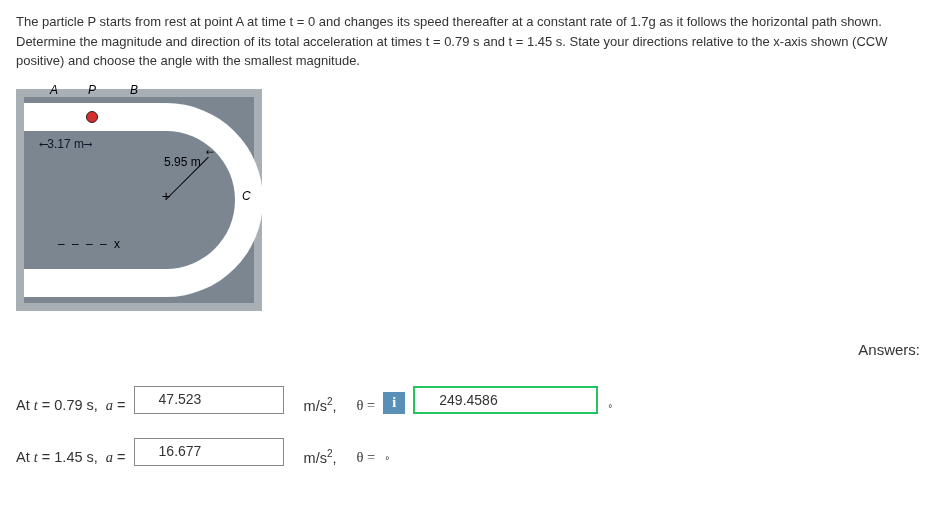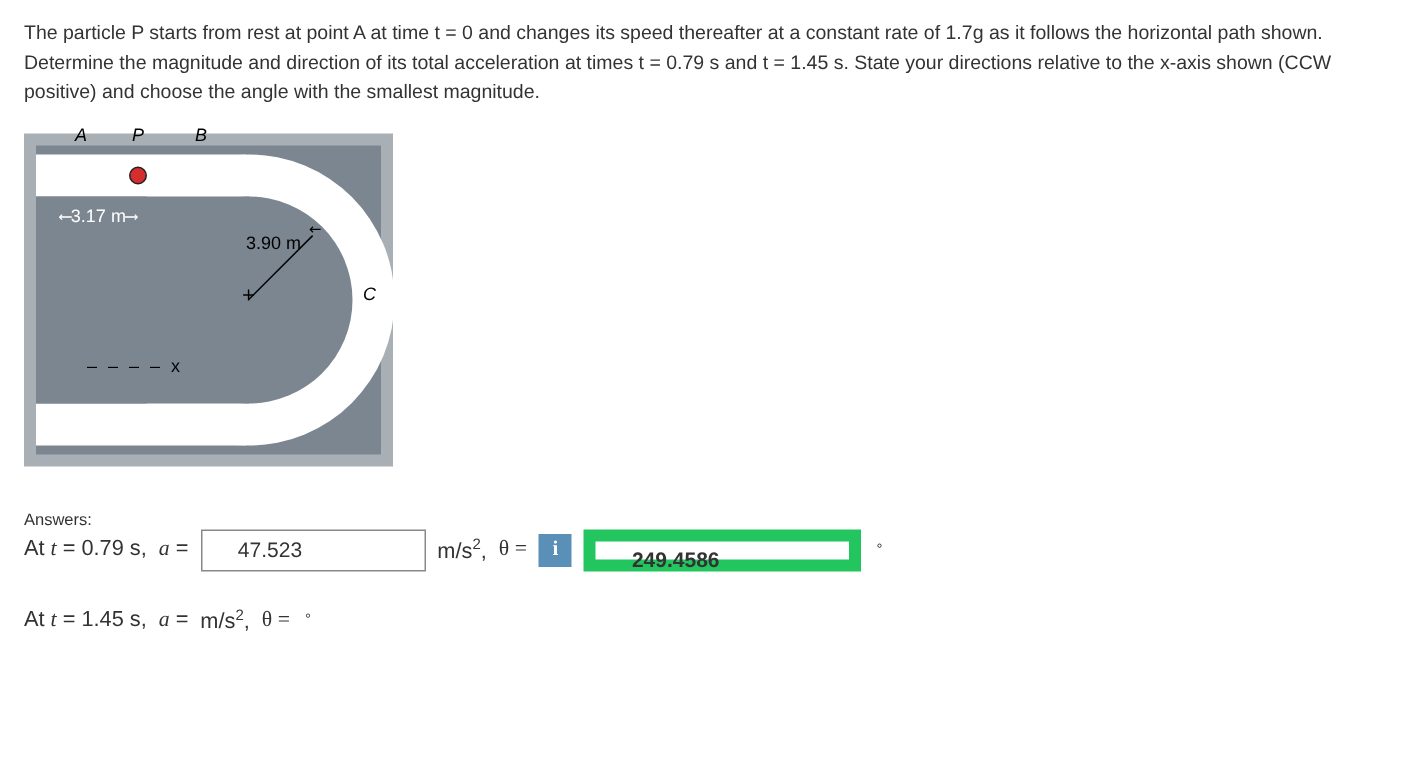--- a/index.html
+++ b/index.html
@@ -77,21 +77,21 @@
       color: #000;
     }
     .lbl-a { left: 26px;  top: -14px; }
     .lbl-p { left: 64px;  top: -14px; }
     .lbl-b { left: 106px; top: -14px; }
     .lbl-c { left: 218px; top: 92px; }
     .dim317 {
       position: absolute;
       left: 16px; top: 40px;
       font-size: 12px;
-      color: #ffffff;
+      color: #0f172a;
     }
     .dim317 .arrow-l, .dim317 .arrow-r { font-family: monospace; }
     .dim390 {
       position: absolute;
       left: 140px; top: 58px;
       font-size: 12px;
       color: #000;
     }
     .radius-line {
       position: absolute;
@@ -116,56 +116,57 @@
       transform: rotate(135deg);
     }
     .xaxis {
       position: absolute;
       left: 34px; top: 140px;
       font-size: 12px;
       color: #000;
       letter-spacing: 2px;
     }
     .answers-heading {
-      font-size: 11px;
+      font-size: 15px;
+      margin-bottom: 28px;
       color:#333;
+      text-align:right;
     }
     .answer-row {
       display: flex;
-      align-items: center;
+      align-items: flex-end;
       gap: 8px;
       margin-bottom: 24px;
       font-size: 14.5px;
     }
     .answer-row .input-box {
       border: 1px solid #888;
       padding: 4px 24px;
       min-width: 150px;
       height: 28px;
       font-size: 14px;
       background: #fff;
     }
     .answer-row .input-box.active {
-      border: 8px solid #22c55e;
+      border: 2px solid #22c55e;
       min-width: 185px;
-      font-weight: bold;
     }
     .badge-i {
       display: inline-flex;
       align-items: center;
       justify-content: center;
       width: 22px; height: 22px;
       background: #5a8fb8;
       color: #fff;
       font-weight: bold;
       font-family: Georgia, serif;
       font-style: normal;
       font-size: 14px;
     }
-    .unit { margin: 0 0; }
+    .unit { margin: 0 12px; }
     .sup { font-size: 10px; vertical-align: super; }
     .deg { font-size: 10px; vertical-align: super; margin-left: 2px; }
     .theta { font-family: 'Times New Roman', serif; }
     .itl { font-style: italic; font-family: 'Times New Roman', serif; }
   </style>
 </head>
 <body>
 
 <div class="problem-text">The particle P starts from rest at point A at time t = 0 and changes its speed thereafter at a constant rate of 1.7g as it follows the horizontal path shown. Determine the magnitude and direction of its total acceleration at times t = 0.79 s and t = 1.45 s. State your directions relative to the x-axis shown (CCW positive) and choose the angle with the smallest magnitude.</div>
 
@@ -184,21 +185,21 @@
     <div class="lbl lbl-b">B</div>
     <div class="lbl lbl-c">C</div>
 
     <div class="dim317">
       <span class="arrow-l">⟵</span><span>3.17 m</span><span class="arrow-r">⟶</span>
     </div>
 
     <div class="radius-line"></div>
     <div class="radius-arrow-in">✕</div>
     <div class="radius-arrow-out">↘</div>
-    <div class="dim390">3.90 m</div>
+    <div class="dim390">5.95 m</div>
 
     <div class="xaxis">– – – – x</div>
   </div>
 </div>
 
 <div class="answers-heading">Answers:</div>
 
 <div class="answer-row">
   <span>At <span class="itl">t</span> = 0.79 s,</span>
   <span><span class="itl">a</span> =</span>
@@ -206,16 +207,17 @@
   <span class="unit">m/s<span class="sup">2</span>,</span>
   <span class="theta">θ =</span>
   <span class="badge-i">i</span>
   <div class="input-box active">249.4586</div>
   <span class="deg">°</span>
 </div>
 
 <div class="answer-row">
   <span>At <span class="itl">t</span> = 1.45 s,</span>
   <span><span class="itl">a</span> =</span>
+  <div class="input-box">16.677</div>
   <span class="unit">m/s<span class="sup">2</span>,</span>
   <span class="theta">θ =</span>
   <span class="deg">°</span>
 </div>
 
 </body></html>

